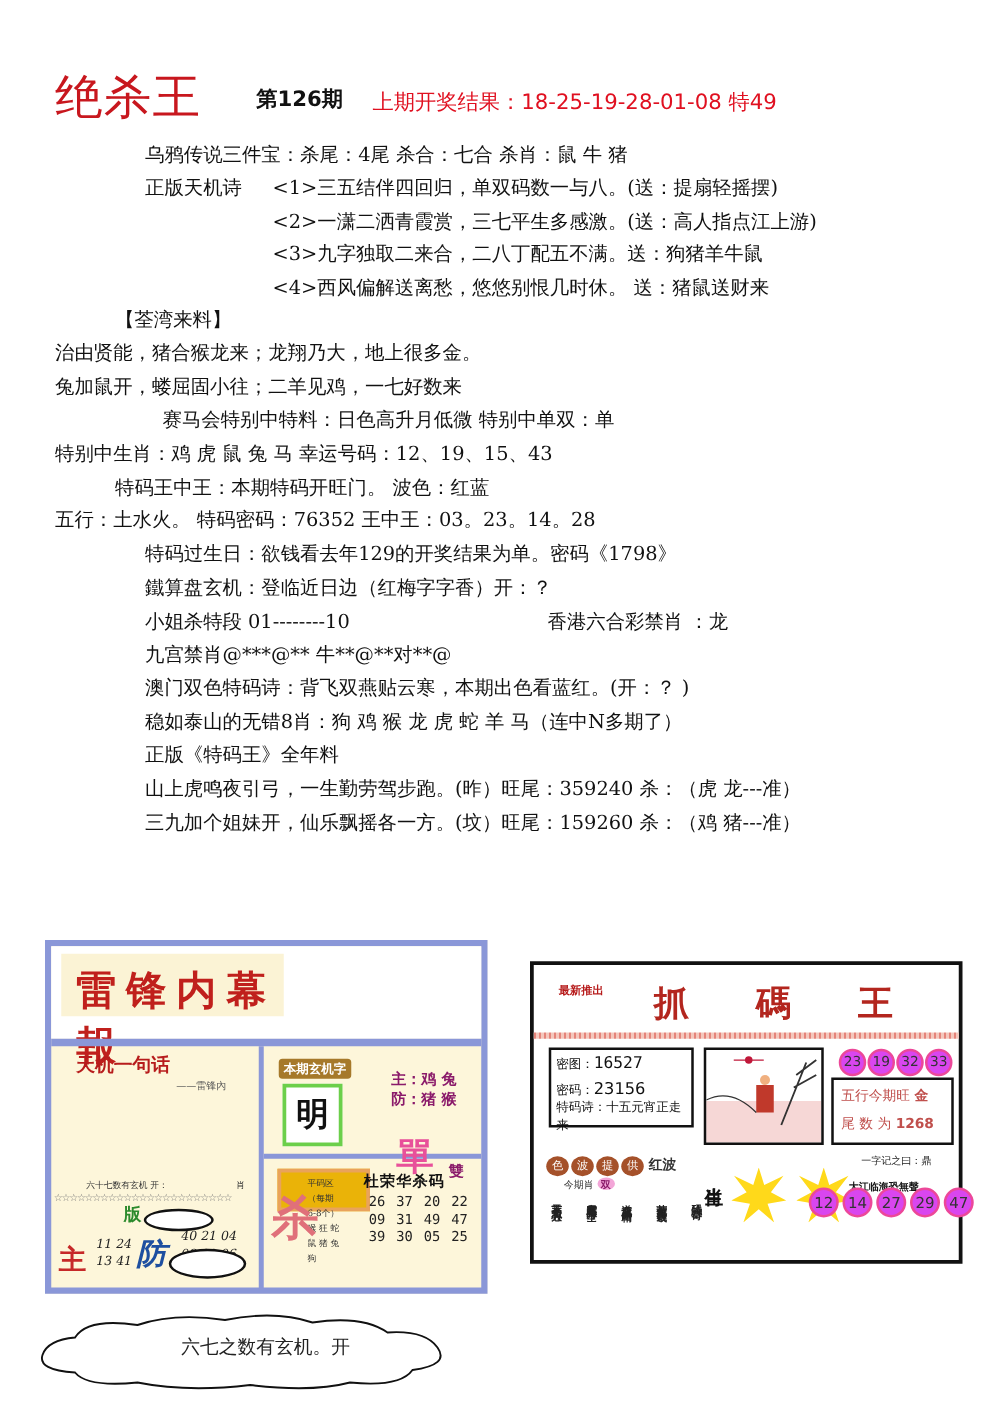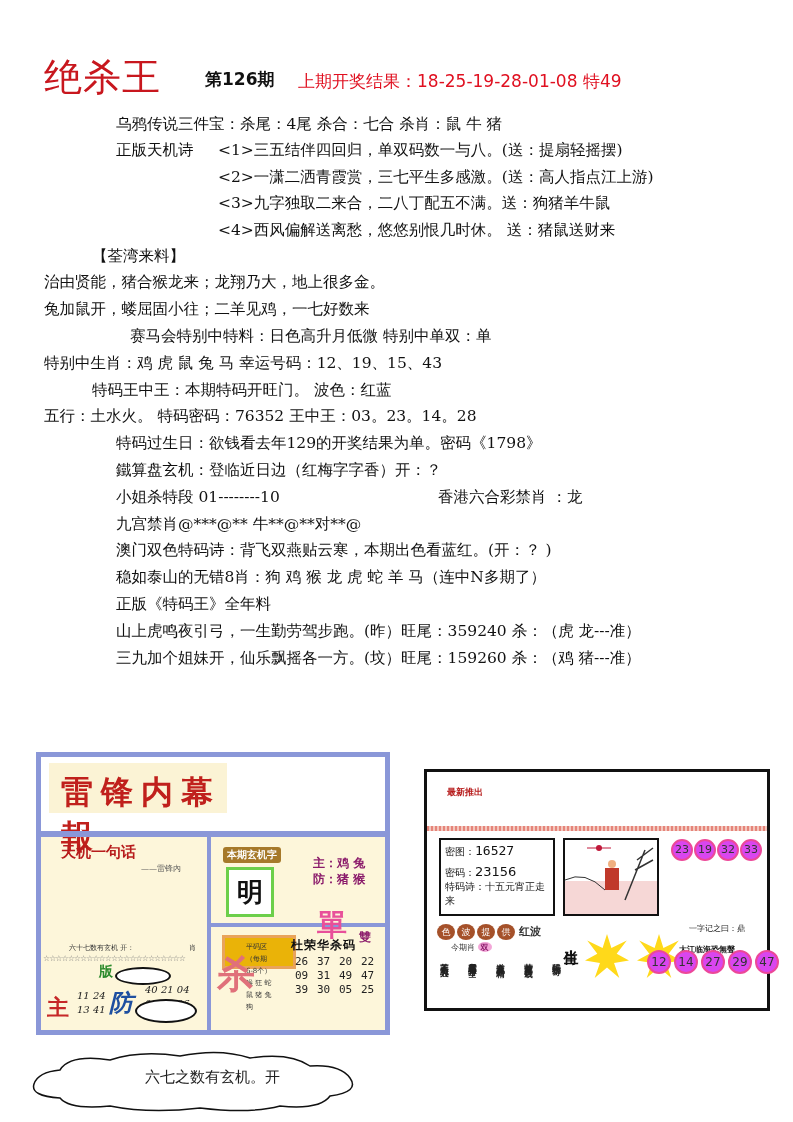--- a/index.html
+++ b/index.html
@@ -36,21 +36,21 @@
   .shuang { position: absolute; left: 318px; top: 172px; font-size: 12px; color: #8a1a6a; font-weight: bold; }
   .sha-char { position: absolute; left: 176px; top: 192px; font-size: 38px; color: #e0707a; font-weight: bold; }
   .dfh-title { position: absolute; left: 250px; top: 180px; font-size: 12px; font-weight: bold; color: #111; letter-spacing: 1px; }
   .dfh-grid { position: absolute; left: 254px; top: 198px; font-size: 11px; font-family: "DejaVu Sans Mono", monospace; color: #222; line-height: 14px; }
   .dfh-grid span { display: inline-block; width: 22px; }
   
   .card2 { left: 424px; top: 769px; width: 346px; height: 242px; background: #fff; border: 3px solid #111; box-sizing: border-box; }
   .card2 .newtag { position: absolute; left: 20px; top: 14px; font-size: 9px; color: #b71c1c; font-weight: bold; }
   .card2 .big { position: absolute; left: 96px; top: 12px; font-size: 28px; color: #b3261e; font-weight: bold; letter-spacing: 22px; }
   .card2 .stripe { position: absolute; left: 0; top: 54px; width: 340px; height: 5px; background: repeating-linear-gradient(90deg,#e5847a 0 2px,#f4c7bd 2px 4px); }
-  .mt-box { position: absolute; left: 12px; top: 66px; width: 116px; height: 78px; border: 2px solid #111; font-size: 10px; line-height: 14px; padding: 4px; box-sizing: border-box; font-family: "DejaVu Sans", sans-serif; }
+  .mt-box { position: absolute; left: 12px; top: 66px; width: 116px; height: 64px; border: 2px solid #111; font-size: 10px; line-height: 14px; padding: 4px; box-sizing: border-box; font-family: "DejaVu Sans", sans-serif; }
   .mt-box .hand { font-family: "DejaVu Sans Mono", monospace; font-size: 13px; }
   .pic { position: absolute; left: 136px; top: 66px; width: 96px; height: 78px; border: 2px solid #111; background: linear-gradient(180deg,#fff 0 55%,#f6d7d6 55% 100%); box-sizing: border-box; }
   .ball { display: inline-block; width: 18px; height: 18px; border-radius: 50%; background: #d946ef; border: 2px solid #ec4899; text-align: center; line-height: 18px; font-size: 11px; font-family: "DejaVu Sans", sans-serif; color: #333; margin-right: 1px; }
   .balls-top { position: absolute; left: 244px; top: 66px; white-space: nowrap; }
   .balls-bot { position: absolute; left: 220px; top: 178px; white-space: nowrap; }
   .balls-bot .ball { width: 20px; height: 20px; line-height: 20px; font-size: 12px; margin-right: 3px; }
   .wx-box { position: absolute; left: 238px; top: 90px; width: 98px; height: 54px; border: 2px solid #111; box-sizing: border-box; font-size: 11px; color: #c0504d; line-height: 22px; padding: 2px 6px; font-family: "DejaVu Sans", sans-serif; }
   .wx-box .v { color: #c0504d; font-weight: bold; }
   .tags { position: absolute; left: 10px; top: 148px; white-space: nowrap; }
   .tag { display: inline-block; width: 18px; height: 16px; border-radius: 50%; background: #a5512a; color: #fff; font-size: 9px; text-align: center; line-height: 16px; margin-right: 2px; }
@@ -145,40 +145,45 @@
   <div class="dfh-title">杜荣华杀码</div>
   <div class="dfh-grid">
     <div><span>26</span><span>37</span><span>20</span><span>22</span></div>
     <div><span>09</span><span>31</span><span>49</span><span>47</span></div>
     <div><span>39</span><span>30</span><span>05</span><span>25</span></div>
   </div>
 </div>
 
 <div class="abs card2">
   <div class="newtag">最新推出</div>
+  <div class="big">抓 碼 王</div>
   <div class="stripe"></div>
 
   <div class="mt-box">
     <div><span>密图：</span><span class="hand">16527</span></div>
     <div style="margin-top:6px;"><span>密码：</span><span style="font-size:13px;">23156</span></div>
     <div><span>特码诗：</span><span>十五元宵正走来</span></div>
   </div>
   <div class="pic">
     <svg width="92" height="74" viewBox="0 0 92 74">
       <circle cx="34" cy="8" r="3" fill="#c0183a"></circle>
       <line x1="22" y1="8" x2="46" y2="8" stroke="#c0183a" stroke-width="1"></line>
       <rect x="40" y="28" width="14" height="22" fill="#c0392b"></rect>
       <circle cx="47" cy="24" r="4" fill="#f0b080"></circle>
       <path d="M60 60 L80 10 M70 30 L88 20 M72 20 L88 8" stroke="#333" stroke-width="1.5" fill="none"></path>
       <path d="M0 40 Q20 30 40 50" stroke="#333" fill="none"></path>
     </svg>
   </div>
   <div class="balls-top">
     <span class="ball">23</span><span class="ball">19</span><span class="ball">32</span><span class="ball">33</span>
   </div>
+  <div class="wx-box">
+    <div><span>五行今期旺</span> <span class="v">金</span></div>
+    <div><span>尾 数 为</span> <span class="v">1268</span></div>
+  </div>
 
   <div class="tags">
     <span class="tag">色</span><span class="tag">波</span><span class="tag">提</span><span class="tag">供</span><span class="tag-end">红波</span>
   </div>
   <div class="jqs"><span>今期肖</span> <span style="background:#f3a6d8;border-radius:50%;padding:0 3px;color:#8a1a6a;font-weight:bold;">双</span></div>
   <div class="poem-cols">
     <div class="poem-col">苍天不负有心人</div>
     <div class="poem-col">寒露霜降十月全</div>
     <div class="poem-col">道东北非日出精</div>
     <div class="poem-col">荷花东家可自栽</div>

